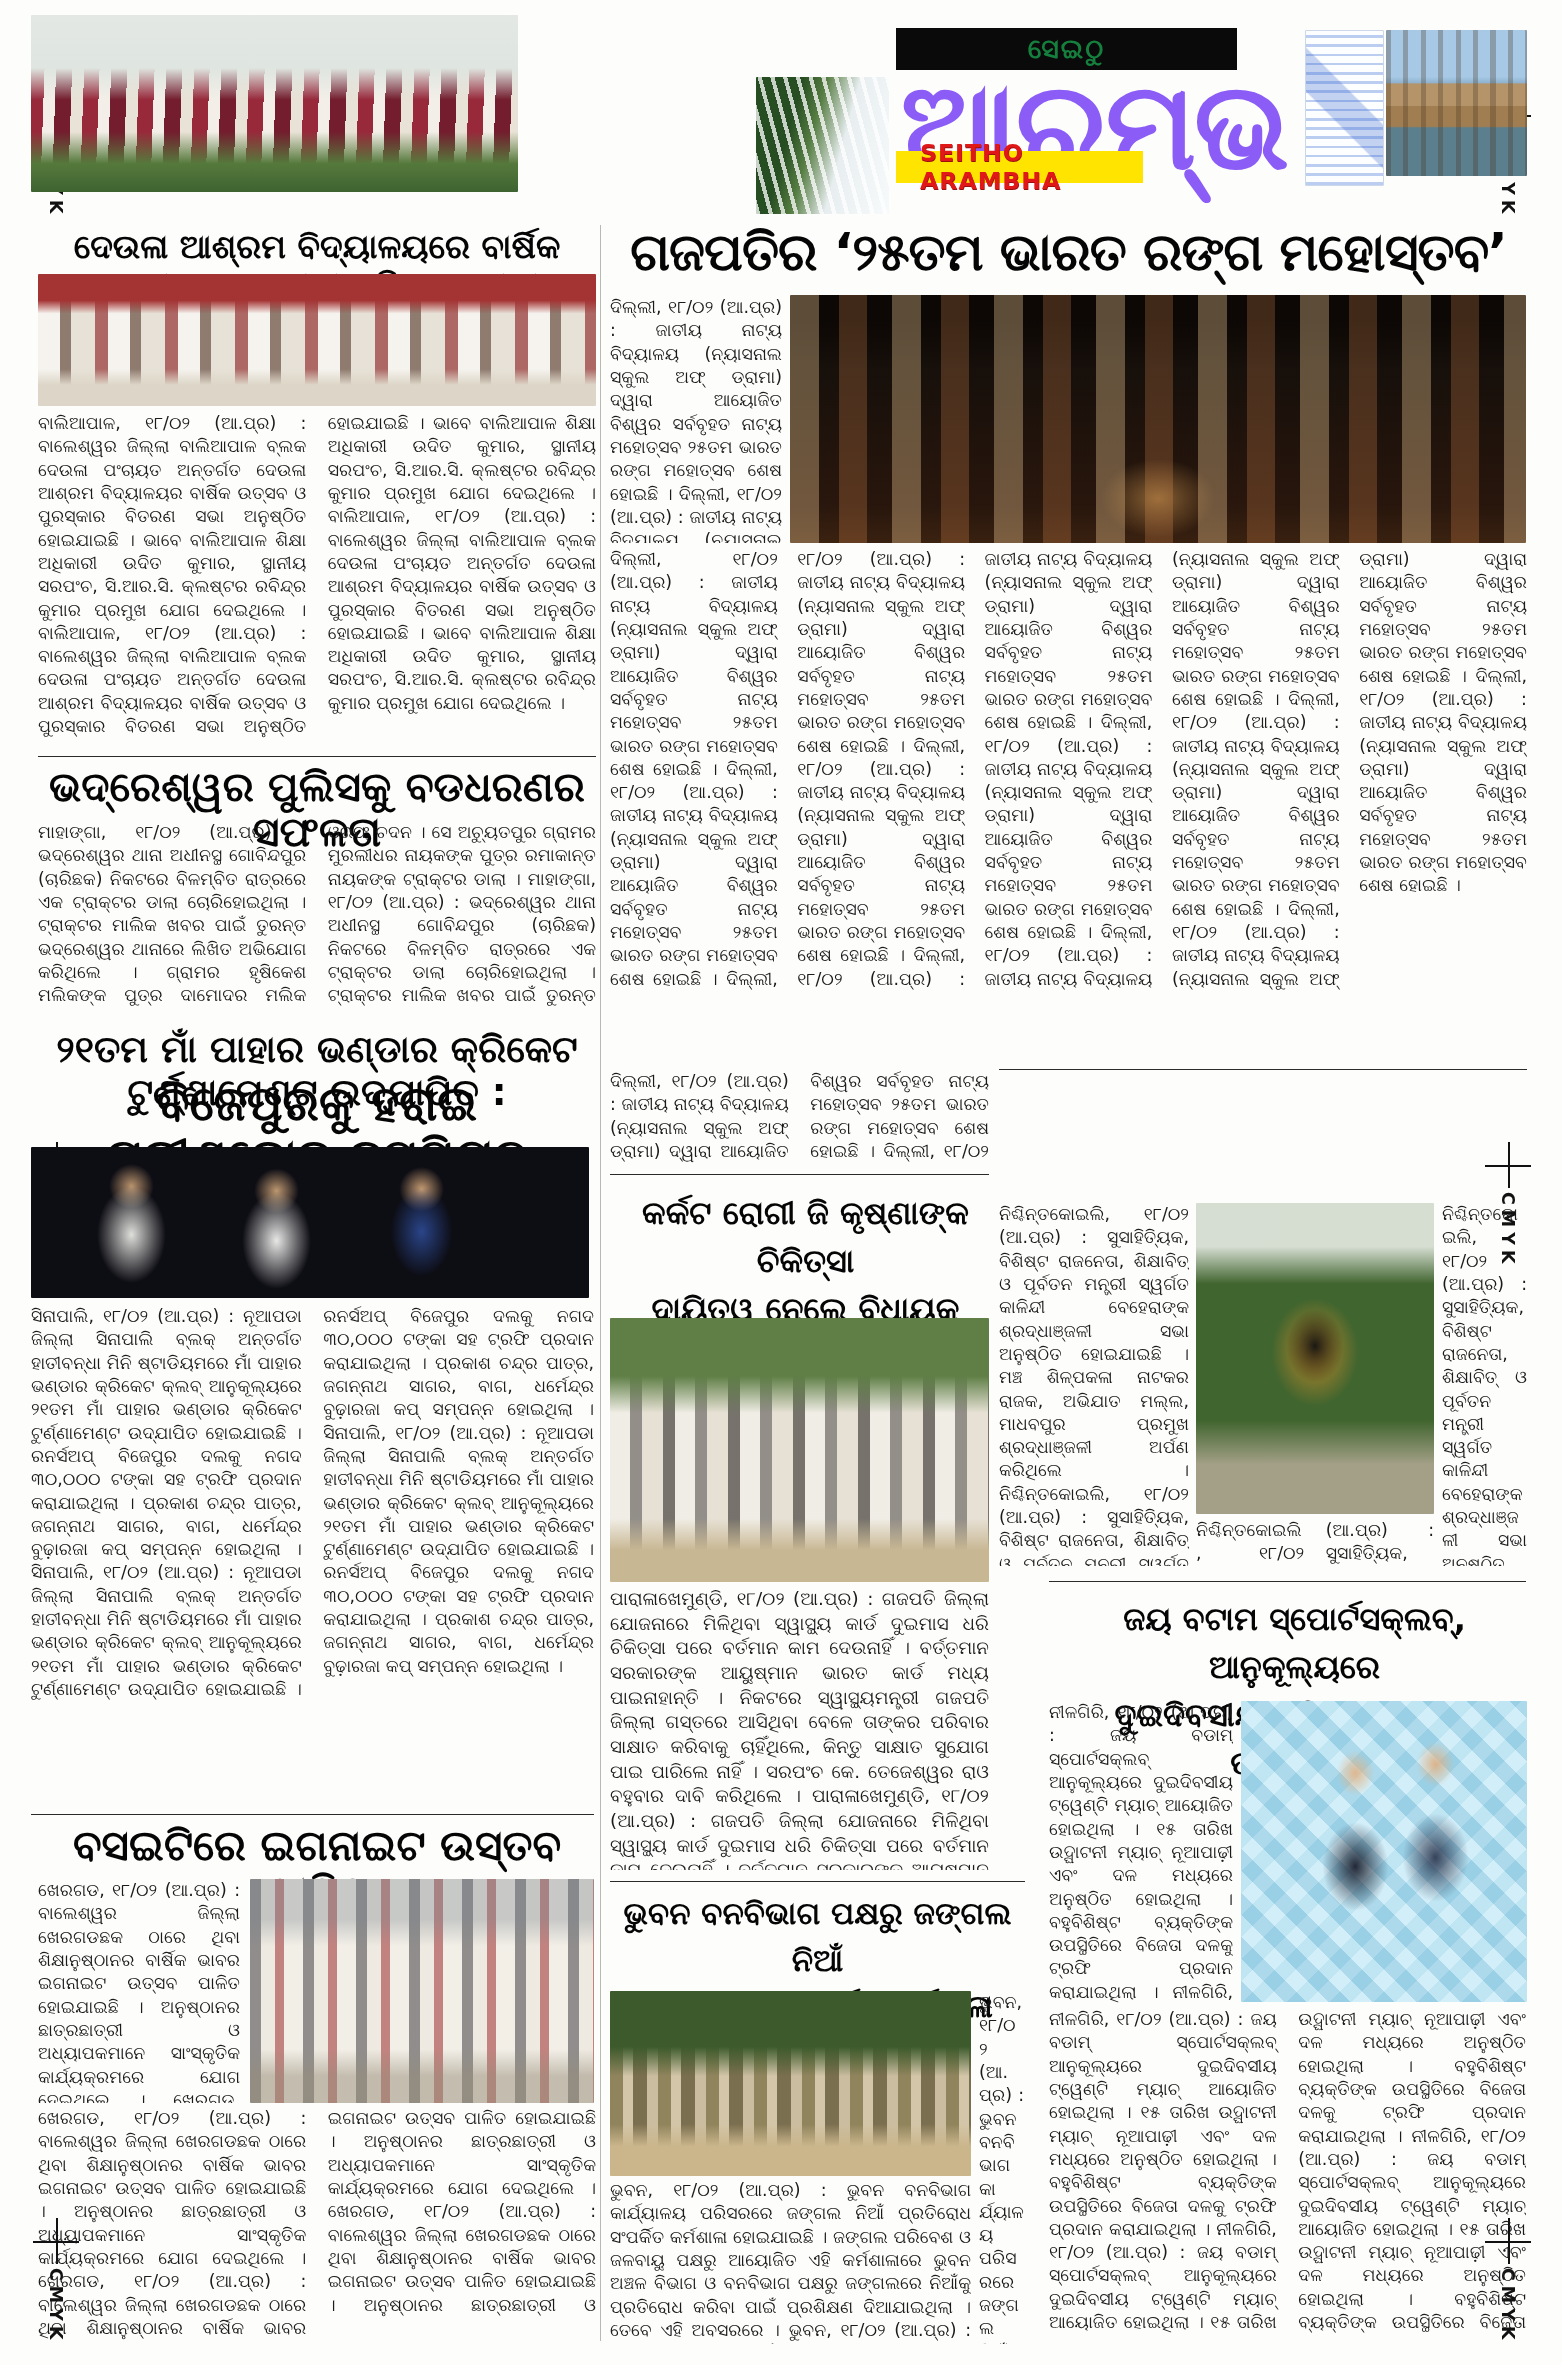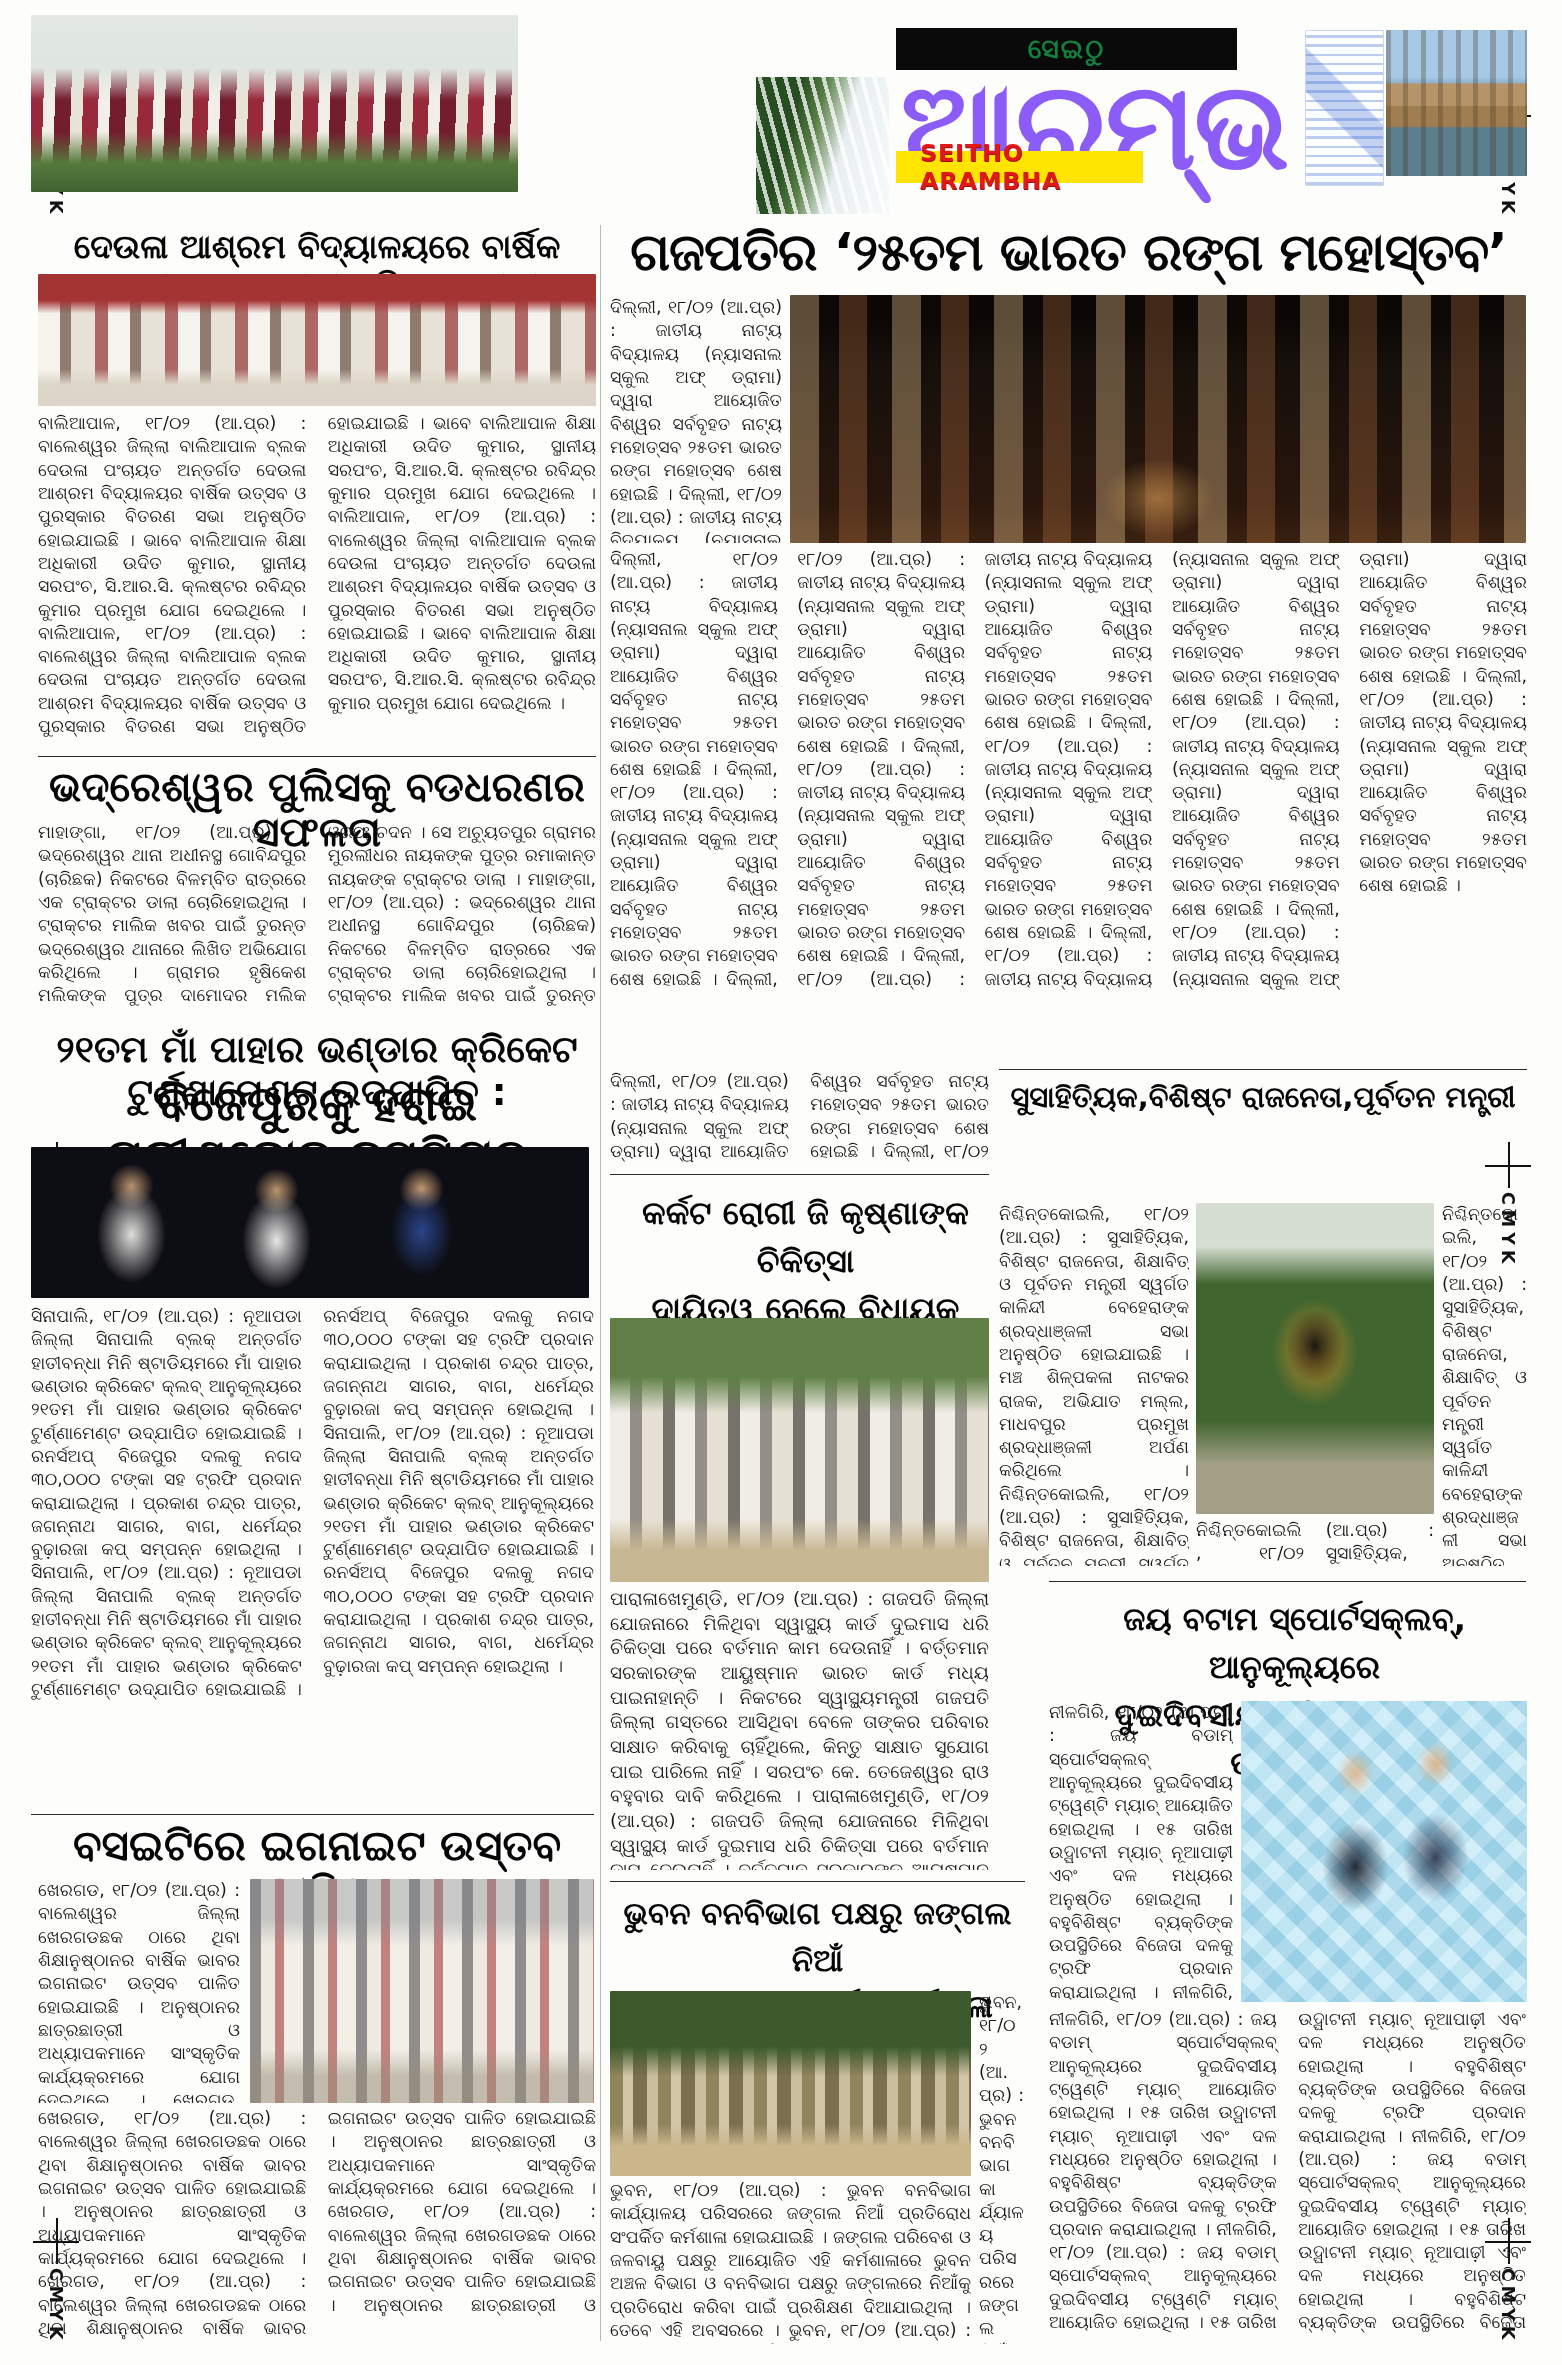--- a/index.html
+++ b/index.html
@@ -185,21 +185,21 @@
       <span>କର୍କଟ ରୋଗୀ ଜି କୃଷ୍ଣାଙ୍କ ଚିକିତ୍ସା</span><br>
       <span>ଦାୟିତ୍ୱ ନେଲେ ବିଧାୟକ</span>
     </h2>
     <div class="photo ph-cancer" style="left:610px;top:1318px;width:379px;height:264px;"></div>
     <div class="abs body-text" style="left:610px;top:1587px;width:379px;height:283px;font-size:18.4px;">ପାରାଳାଖେମୁଣ୍ଡି, ୧୮/୦୨ (ଆ.ପ୍ର) : ଗଜପତି ଜିଲ୍ଲା ଯୋଜନାରେ ମିଳିଥିବା ସ୍ୱାସ୍ଥ୍ୟ କାର୍ଡ ଦୁଇମାସ ଧରି ଚିକିତ୍ସା ପରେ ବର୍ତମାନ କାମ ଦେଉନାହିଁ । ବର୍ତ୍ତମାନ ସରକାରଙ୍କ ଆୟୁଷ୍ମାନ ଭାରତ କାର୍ଡ ମଧ୍ୟ ପାଇନାହାନ୍ତି । ନିକଟରେ ସ୍ୱାସ୍ଥ୍ୟମନ୍ତ୍ରୀ ଗଜପତି ଜିଲ୍ଲା ଗସ୍ତରେ ଆସିଥିବା ବେଳେ ତାଙ୍କର ପରିବାର ସାକ୍ଷାତ କରିବାକୁ ଚାହିଁଥିଲେ, କିନ୍ତୁ ସାକ୍ଷାତ ସୁଯୋଗ ପାଇ ପାରିଲେ ନାହିଁ । ସରପଂଚ କେ. ତେଜେଶ୍ୱର ରାଓ ବହୁବାର ଦାବି କରିଥିଲେ । ପାରାଳାଖେମୁଣ୍ଡି, ୧୮/୦୨ (ଆ.ପ୍ର) : ଗଜପତି ଜିଲ୍ଲା ଯୋଜନାରେ ମିଳିଥିବା ସ୍ୱାସ୍ଥ୍ୟ କାର୍ଡ ଦୁଇମାସ ଧରି ଚିକିତ୍ସା ପରେ ବର୍ତମାନ କାମ ଦେଉନାହିଁ । ବର୍ତ୍ତମାନ ସରକାରଙ୍କ ଆୟୁଷ୍ମାନ ଭାରତ କାର୍ଡ ମଧ୍ୟ ପାଇନାହାନ୍ତି । ନିକଟରେ ସ୍ୱାସ୍ଥ୍ୟମନ୍ତ୍ରୀ ଗଜପତି ଜିଲ୍ଲା ଗସ୍ତରେ ଆସିଥିବା ବେଳେ ତାଙ୍କର ପରିବାର ସାକ୍ଷାତ କରିବାକୁ ଚାହିଁଥିଲେ, କିନ୍ତୁ ସାକ୍ଷାତ ସୁଯୋଗ ପାଇ ପାରିଲେ ନାହିଁ । ସରପଂଚ କେ. ତେଜେଶ୍ୱର ରାଓ ବହୁବାର ଦାବି କରିଥିଲେ ।</div>
   </section>
 
   <section>
     <div class="rule" style="left:999px;top:1069px;width:528px;"></div>
     <h2 class="abs headline h-tribute" style="left:999px;top:1076px;width:528px;margin:0;">
-      <span>ସୁସାହିତ୍ୟିକ,ବିଶିଷ୍ଟ ରାଜନେତା,ପୂର୍ବତନ ମନ୍ତ୍ରୀ</span><br>
+      <br>
     </h2>
     <div class="abs body-text" style="left:999px;top:1203px;width:190px;height:363px;">ନିଶ୍ଚିନ୍ତକୋଇଲି, ୧୮/୦୨ (ଆ.ପ୍ର) : ସୁସାହିତ୍ୟିକ, ବିଶିଷ୍ଟ ରାଜନେତା, ଶିକ୍ଷାବିତ୍ ଓ ପୂର୍ବତନ ମନ୍ତ୍ରୀ ସ୍ୱର୍ଗତ କାଳିନ୍ଦୀ ବେହେରାଙ୍କ ଶ୍ରଦ୍ଧାଞ୍ଜଳୀ ସଭା ଅନୁଷ୍ଠିତ ହୋଇଯାଇଛି । ମଞ୍ଚ ଶିଳ୍ପକଳା ନାଟକର ରାଜକ, ଅଭିଯାତ ମଲ୍ଲ, ମାଧବପୁର ପ୍ରମୁଖ ଶ୍ରଦ୍ଧାଞ୍ଜଳୀ ଅର୍ପଣ କରିଥିଲେ । ନିଶ୍ଚିନ୍ତକୋଇଲି, ୧୮/୦୨ (ଆ.ପ୍ର) : ସୁସାହିତ୍ୟିକ, ବିଶିଷ୍ଟ ରାଜନେତା, ଶିକ୍ଷାବିତ୍ ଓ ପୂର୍ବତନ ମନ୍ତ୍ରୀ ସ୍ୱର୍ଗତ କାଳିନ୍ଦୀ ବେହେରାଙ୍କ ଶ୍ରଦ୍ଧାଞ୍ଜଳୀ ସଭା ଅନୁଷ୍ଠିତ ହୋଇଯାଇଛି । ମଞ୍ଚ ଶିଳ୍ପକଳା ନାଟକର ରାଜକ, ଅଭିଯାତ ମଲ୍ଲ, ମାଧବପୁର ପ୍ରମୁଖ ଶ୍ରଦ୍ଧାଞ୍ଜଳୀ ଅର୍ପଣ କରିଥିଲେ । ନିଶ୍ଚିନ୍ତକୋଇଲି, ୧୮/୦୨ (ଆ.ପ୍ର) : ସୁସାହିତ୍ୟିକ, ବିଶିଷ୍ଟ ରାଜନେତା, ଶିକ୍ଷାବିତ୍ ଓ ପୂର୍ବତନ ମନ୍ତ୍ରୀ ସ୍ୱର୍ଗତ କାଳିନ୍ଦୀ ବେହେରାଙ୍କ ଶ୍ରଦ୍ଧାଞ୍ଜଳୀ ସଭା ଅନୁଷ୍ଠିତ ହୋଇଯାଇଛି । ମଞ୍ଚ ଶିଳ୍ପକଳା ନାଟକର ରାଜକ, ଅଭିଯାତ ମଲ୍ଲ, ମାଧବପୁର ପ୍ରମୁଖ ଶ୍ରଦ୍ଧାଞ୍ଜଳୀ ଅର୍ପଣ କରିଥିଲେ ।</div>
     <div class="photo ph-tribute" style="left:1196px;top:1203px;width:238px;height:311px;"></div>
     <div class="abs body-text" style="left:1442px;top:1203px;width:85px;height:363px;">ନିଶ୍ଚିନ୍ତକୋଇଲି, ୧୮/୦୨ (ଆ.ପ୍ର) : ସୁସାହିତ୍ୟିକ, ବିଶିଷ୍ଟ ରାଜନେତା, ଶିକ୍ଷାବିତ୍ ଓ ପୂର୍ବତନ ମନ୍ତ୍ରୀ ସ୍ୱର୍ଗତ କାଳିନ୍ଦୀ ବେହେରାଙ୍କ ଶ୍ରଦ୍ଧାଞ୍ଜଳୀ ସଭା ଅନୁଷ୍ଠିତ ହୋଇଯାଇଛି । ମଞ୍ଚ ଶିଳ୍ପକଳା ନାଟକର ରାଜକ, ଅଭିଯାତ ମଲ୍ଲ, ମାଧବପୁର ପ୍ରମୁଖ ଶ୍ରଦ୍ଧାଞ୍ଜଳୀ ଅର୍ପଣ କରିଥିଲେ । ନିଶ୍ଚିନ୍ତକୋଇଲି, ୧୮/୦୨ (ଆ.ପ୍ର) : ସୁସାହିତ୍ୟିକ, ବିଶିଷ୍ଟ ରାଜନେତା, ଶିକ୍ଷାବିତ୍ ଓ ପୂର୍ବତନ ମନ୍ତ୍ରୀ ସ୍ୱର୍ଗତ କାଳିନ୍ଦୀ ବେହେରାଙ୍କ ଶ୍ରଦ୍ଧାଞ୍ଜଳୀ ସଭା ଅନୁଷ୍ଠିତ ହୋଇଯାଇଛି । ମଞ୍ଚ ଶିଳ୍ପକଳା ନାଟକର ରାଜକ, ଅଭିଯାତ ମଲ୍ଲ, ମାଧବପୁର ପ୍ରମୁଖ ଶ୍ରଦ୍ଧାଞ୍ଜଳୀ ଅର୍ପଣ କରିଥିଲେ ।</div>
     <div class="abs body-text cols2" style="left:1196px;top:1519px;width:238px;height:47px;">ନିଶ୍ଚିନ୍ତକୋଇଲି, ୧୮/୦୨ (ଆ.ପ୍ର) : ସୁସାହିତ୍ୟିକ, ବିଶିଷ୍ଟ ରାଜନେତା, ଶିକ୍ଷାବିତ୍ ଓ ପୂର୍ବତନ ମନ୍ତ୍ରୀ ସ୍ୱର୍ଗତ କାଳିନ୍ଦୀ ବେହେରାଙ୍କ ଶ୍ରଦ୍ଧାଞ୍ଜଳୀ ସଭା ଅନୁଷ୍ଠିତ ହୋଇଯାଇଛି । ମଞ୍ଚ ଶିଳ୍ପକଳା ନାଟକର ରାଜକ, ଅଭିଯାତ ମଲ୍ଲ, ମାଧବପୁର ପ୍ରମୁଖ ଶ୍ରଦ୍ଧାଞ୍ଜଳୀ ଅର୍ପଣ କରିଥିଲେ ।</div>
   </section>
 
   <section>
     <div class="rule" style="left:1049px;top:1581px;width:477px;"></div>
     <h2 class="abs headline h-sports" style="left:1049px;top:1588px;width:477px;margin:7px;">

